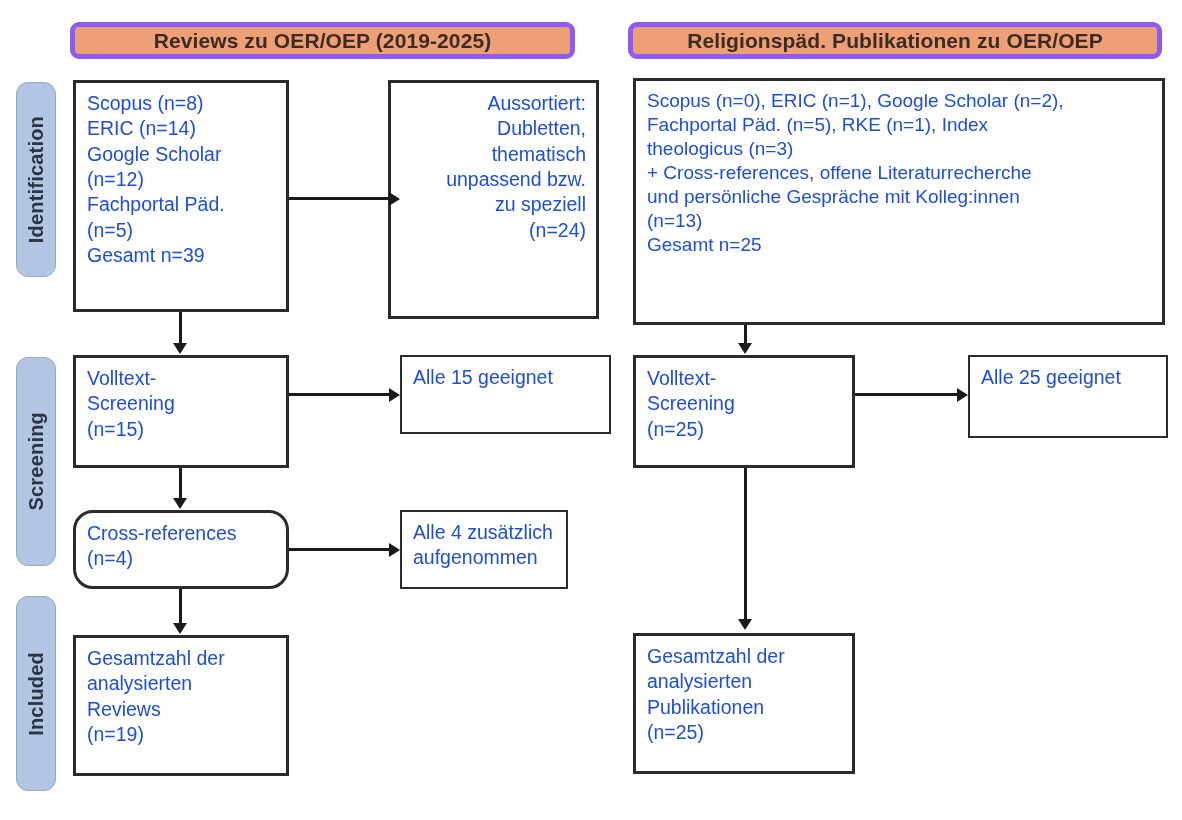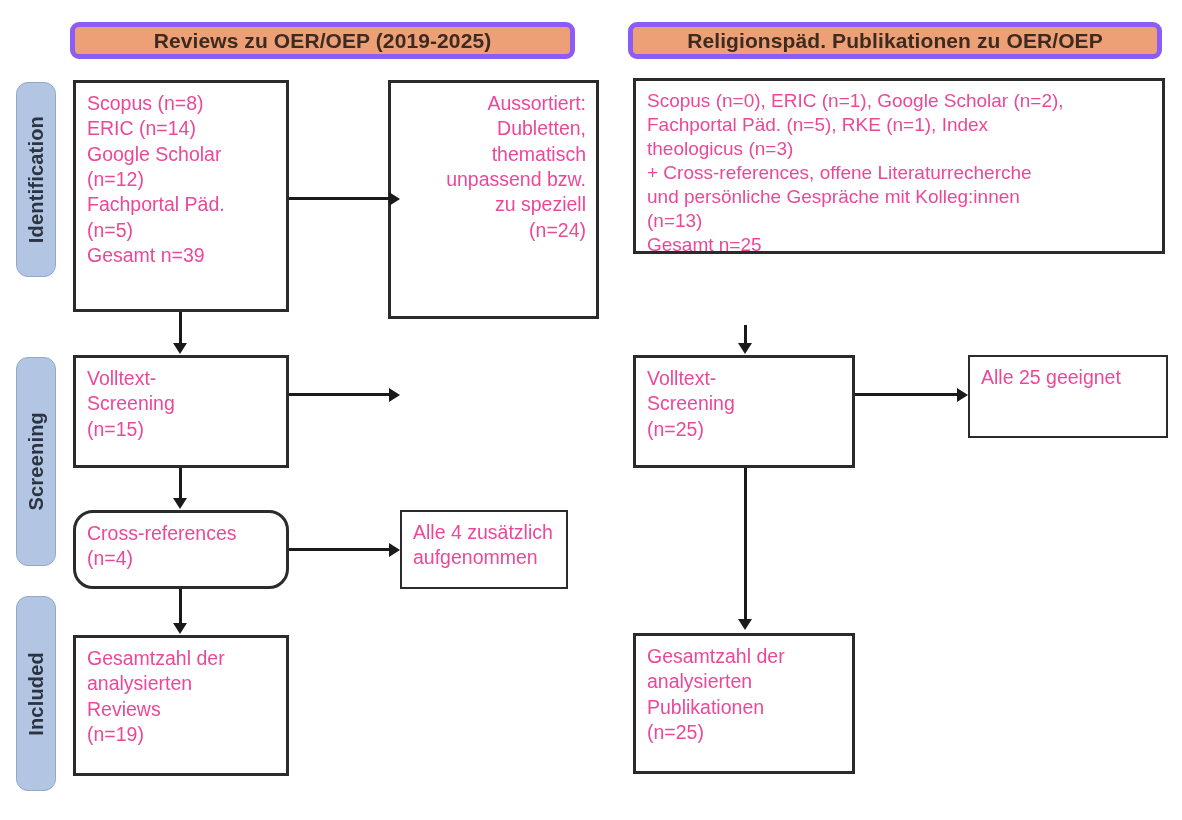--- a/index.html
+++ b/index.html
@@ -54,21 +54,21 @@
     letter-spacing: 0.2px;
   }
 
   
   .box {
     position: absolute;
     background: #ffffff;
     border: 3px solid #2b2b2b;
     box-sizing: border-box;
     padding: 8px 10px 6px 11px;
-    color: #ec4899;
+    color: #1d4ed8;
     font-size: 19.5px;
     line-height: 1.30;
     white-space: pre-line;
     overflow: hidden;
   }
   .box.thin { border-width: 2px; }
   .box.dense { font-size: 19px; line-height: 1.26; }
 
   
   .vline {
@@ -131,33 +131,34 @@
 Dubletten,
 thematisch
 unpassend bzw.
 zu speziell
 (n=24)</div>
 
   <div class="box" style="left:73px; top:355px; width:216px; height:113px;">Volltext-
 Screening
 (n=15)</div>
 
+  <div class="box thin" style="left:400px; top:355px; width:211px; height:79px;">Alle 15 geeignet</div>
 
   <div class="box" style="left:73px; top:510px; width:216px; height:79px;border-radius:20px;">Cross-references
 (n=4)</div>
 
   <div class="box thin" style="left:400px; top:510px; width:168px; height:79px;">Alle 4 zusätzlich
 aufgenommen</div>
 
   <div class="box" style="left:73px; top:635px; width:216px; height:141px;">Gesamtzahl der
 analysierten
 Reviews
 (n=19)</div>
 
-  <div class="box dense" style="left:633px; top:78px; width:532px; height:176px;">Scopus (n=0), ERIC (n=1), Google Scholar (n=2),
+  <div class="box dense" style="left:633px; top:78px; width:532px; height:247px;">Scopus (n=0), ERIC (n=1), Google Scholar (n=2),
 Fachportal Päd. (n=5), RKE (n=1), Index
 theologicus (n=3)
 + Cross-references, offene Literaturrecherche
 und persönliche Gespräche mit Kolleg:innen
 (n=13)
 Gesamt n=25</div>
 
   <div class="box" style="left:633px; top:355px; width:222px; height:113px;">Volltext-
 Screening
 (n=25)</div>

